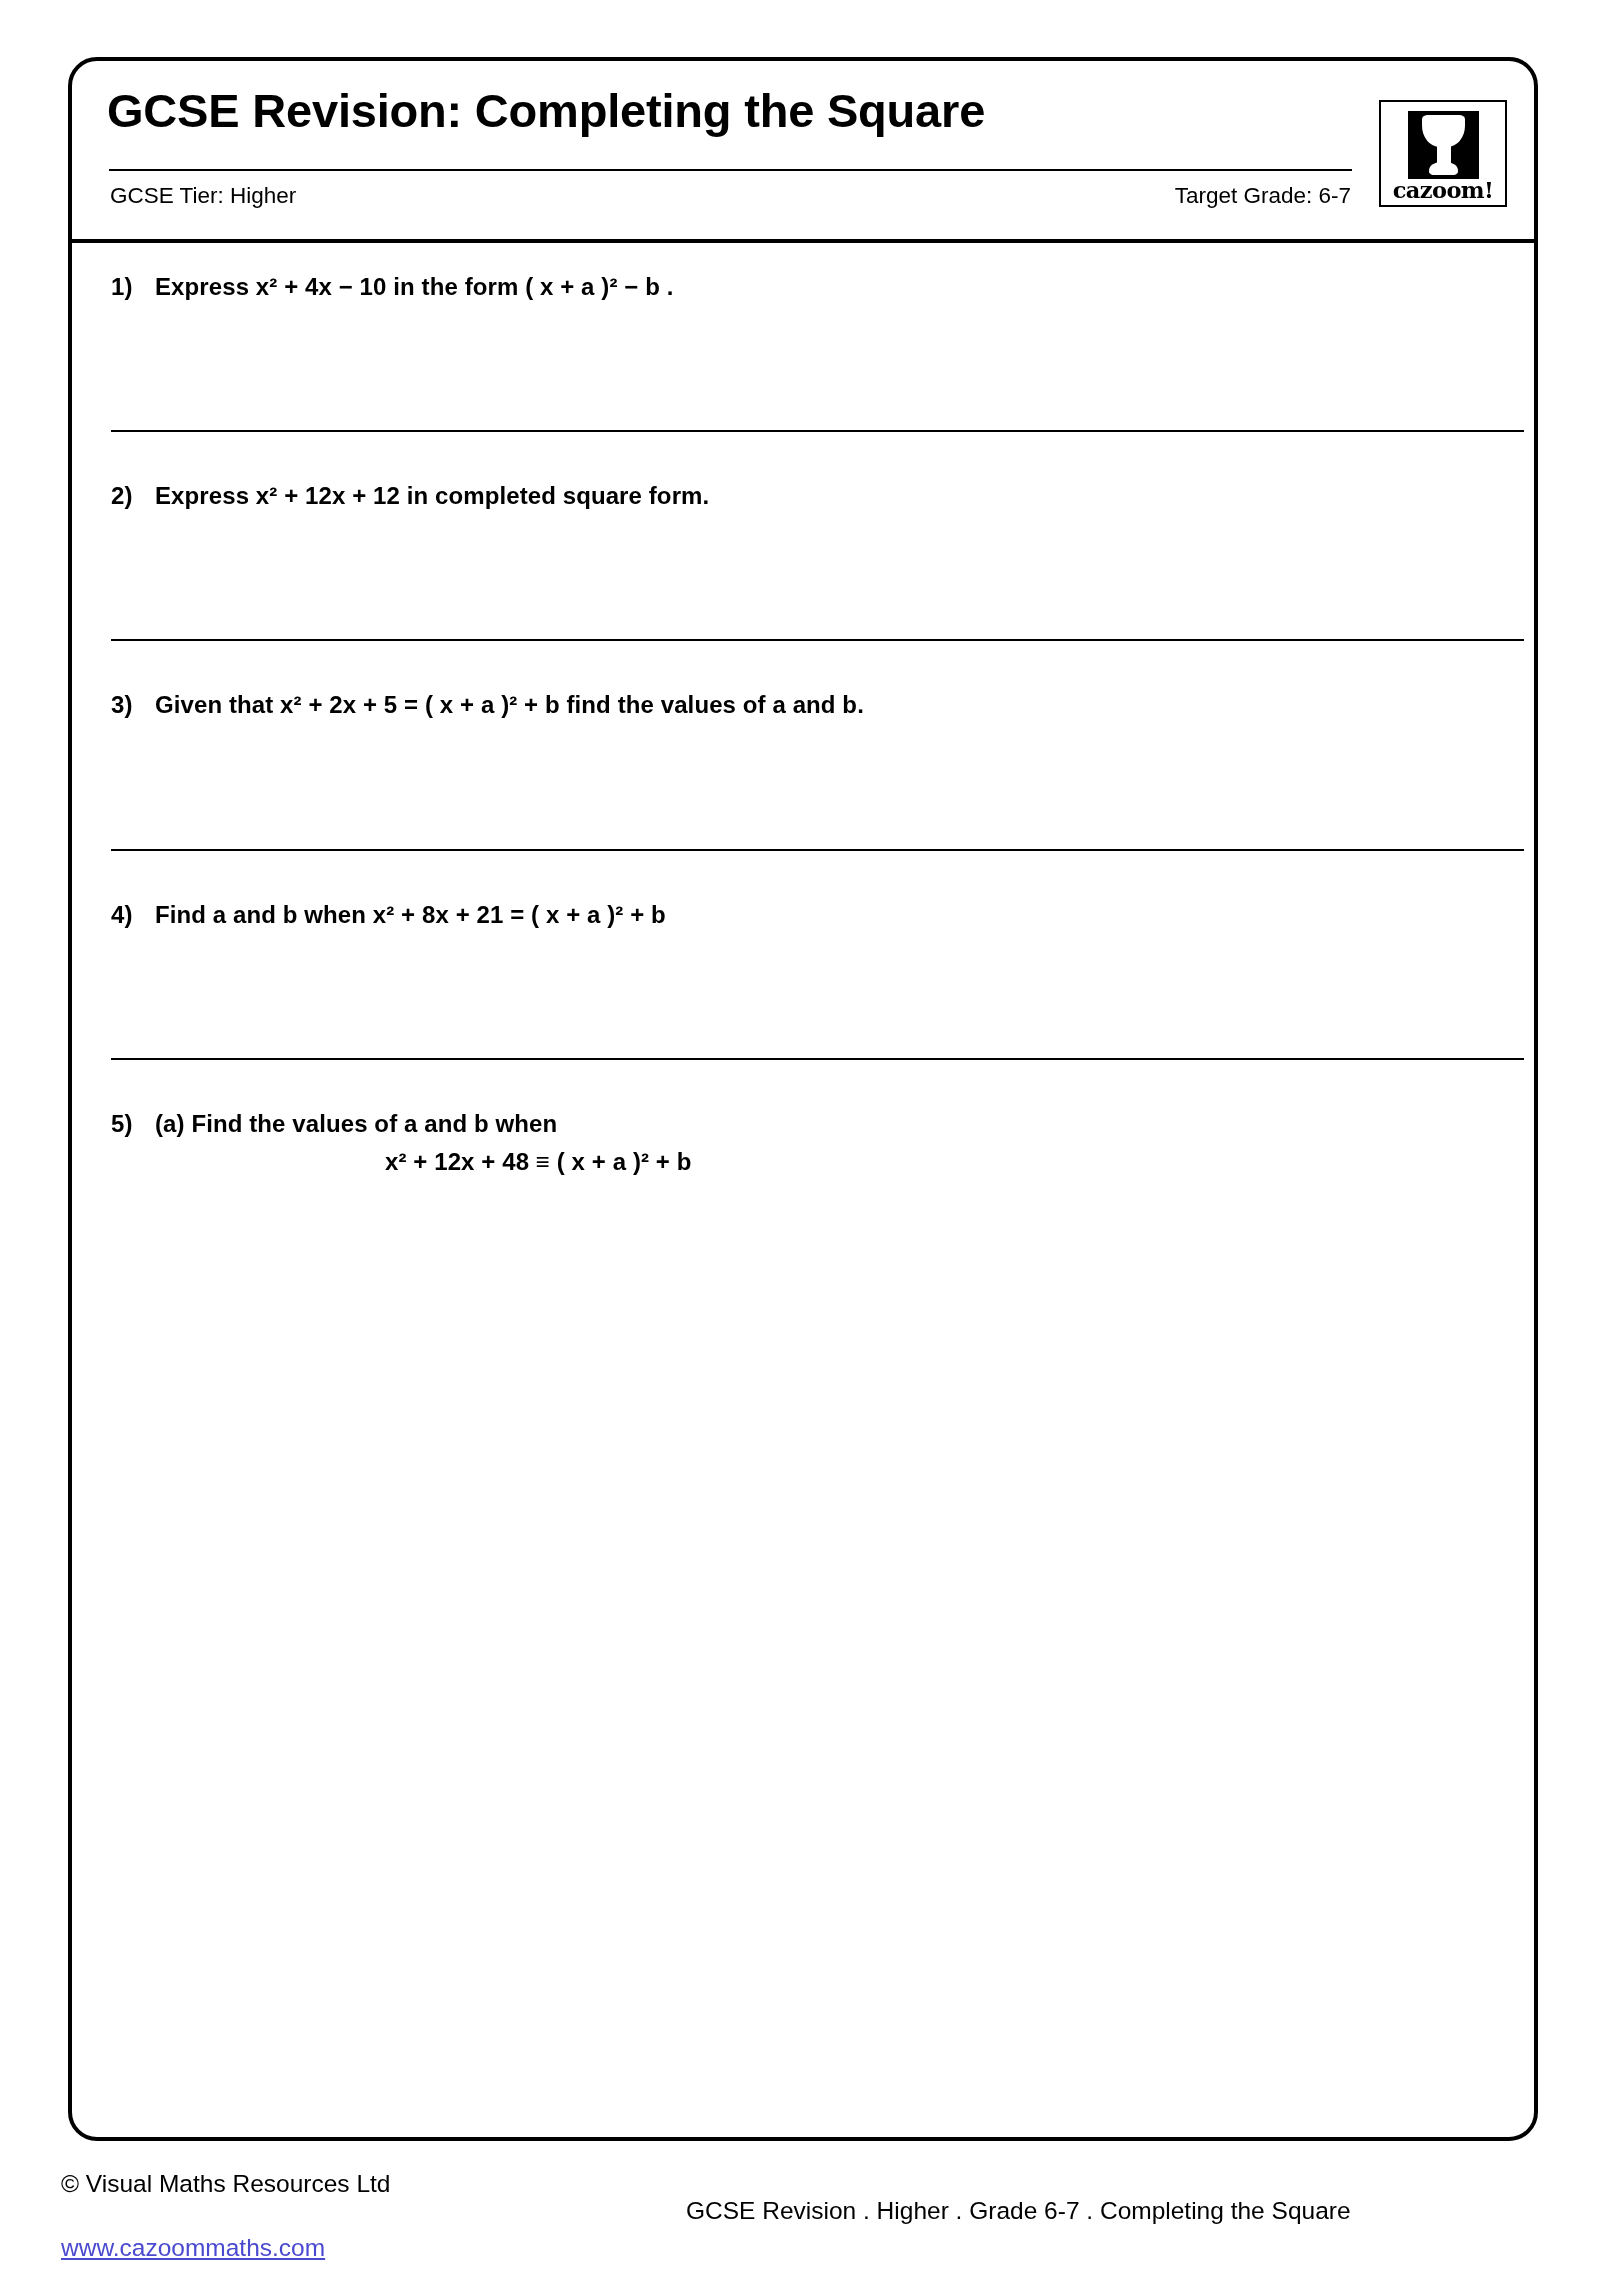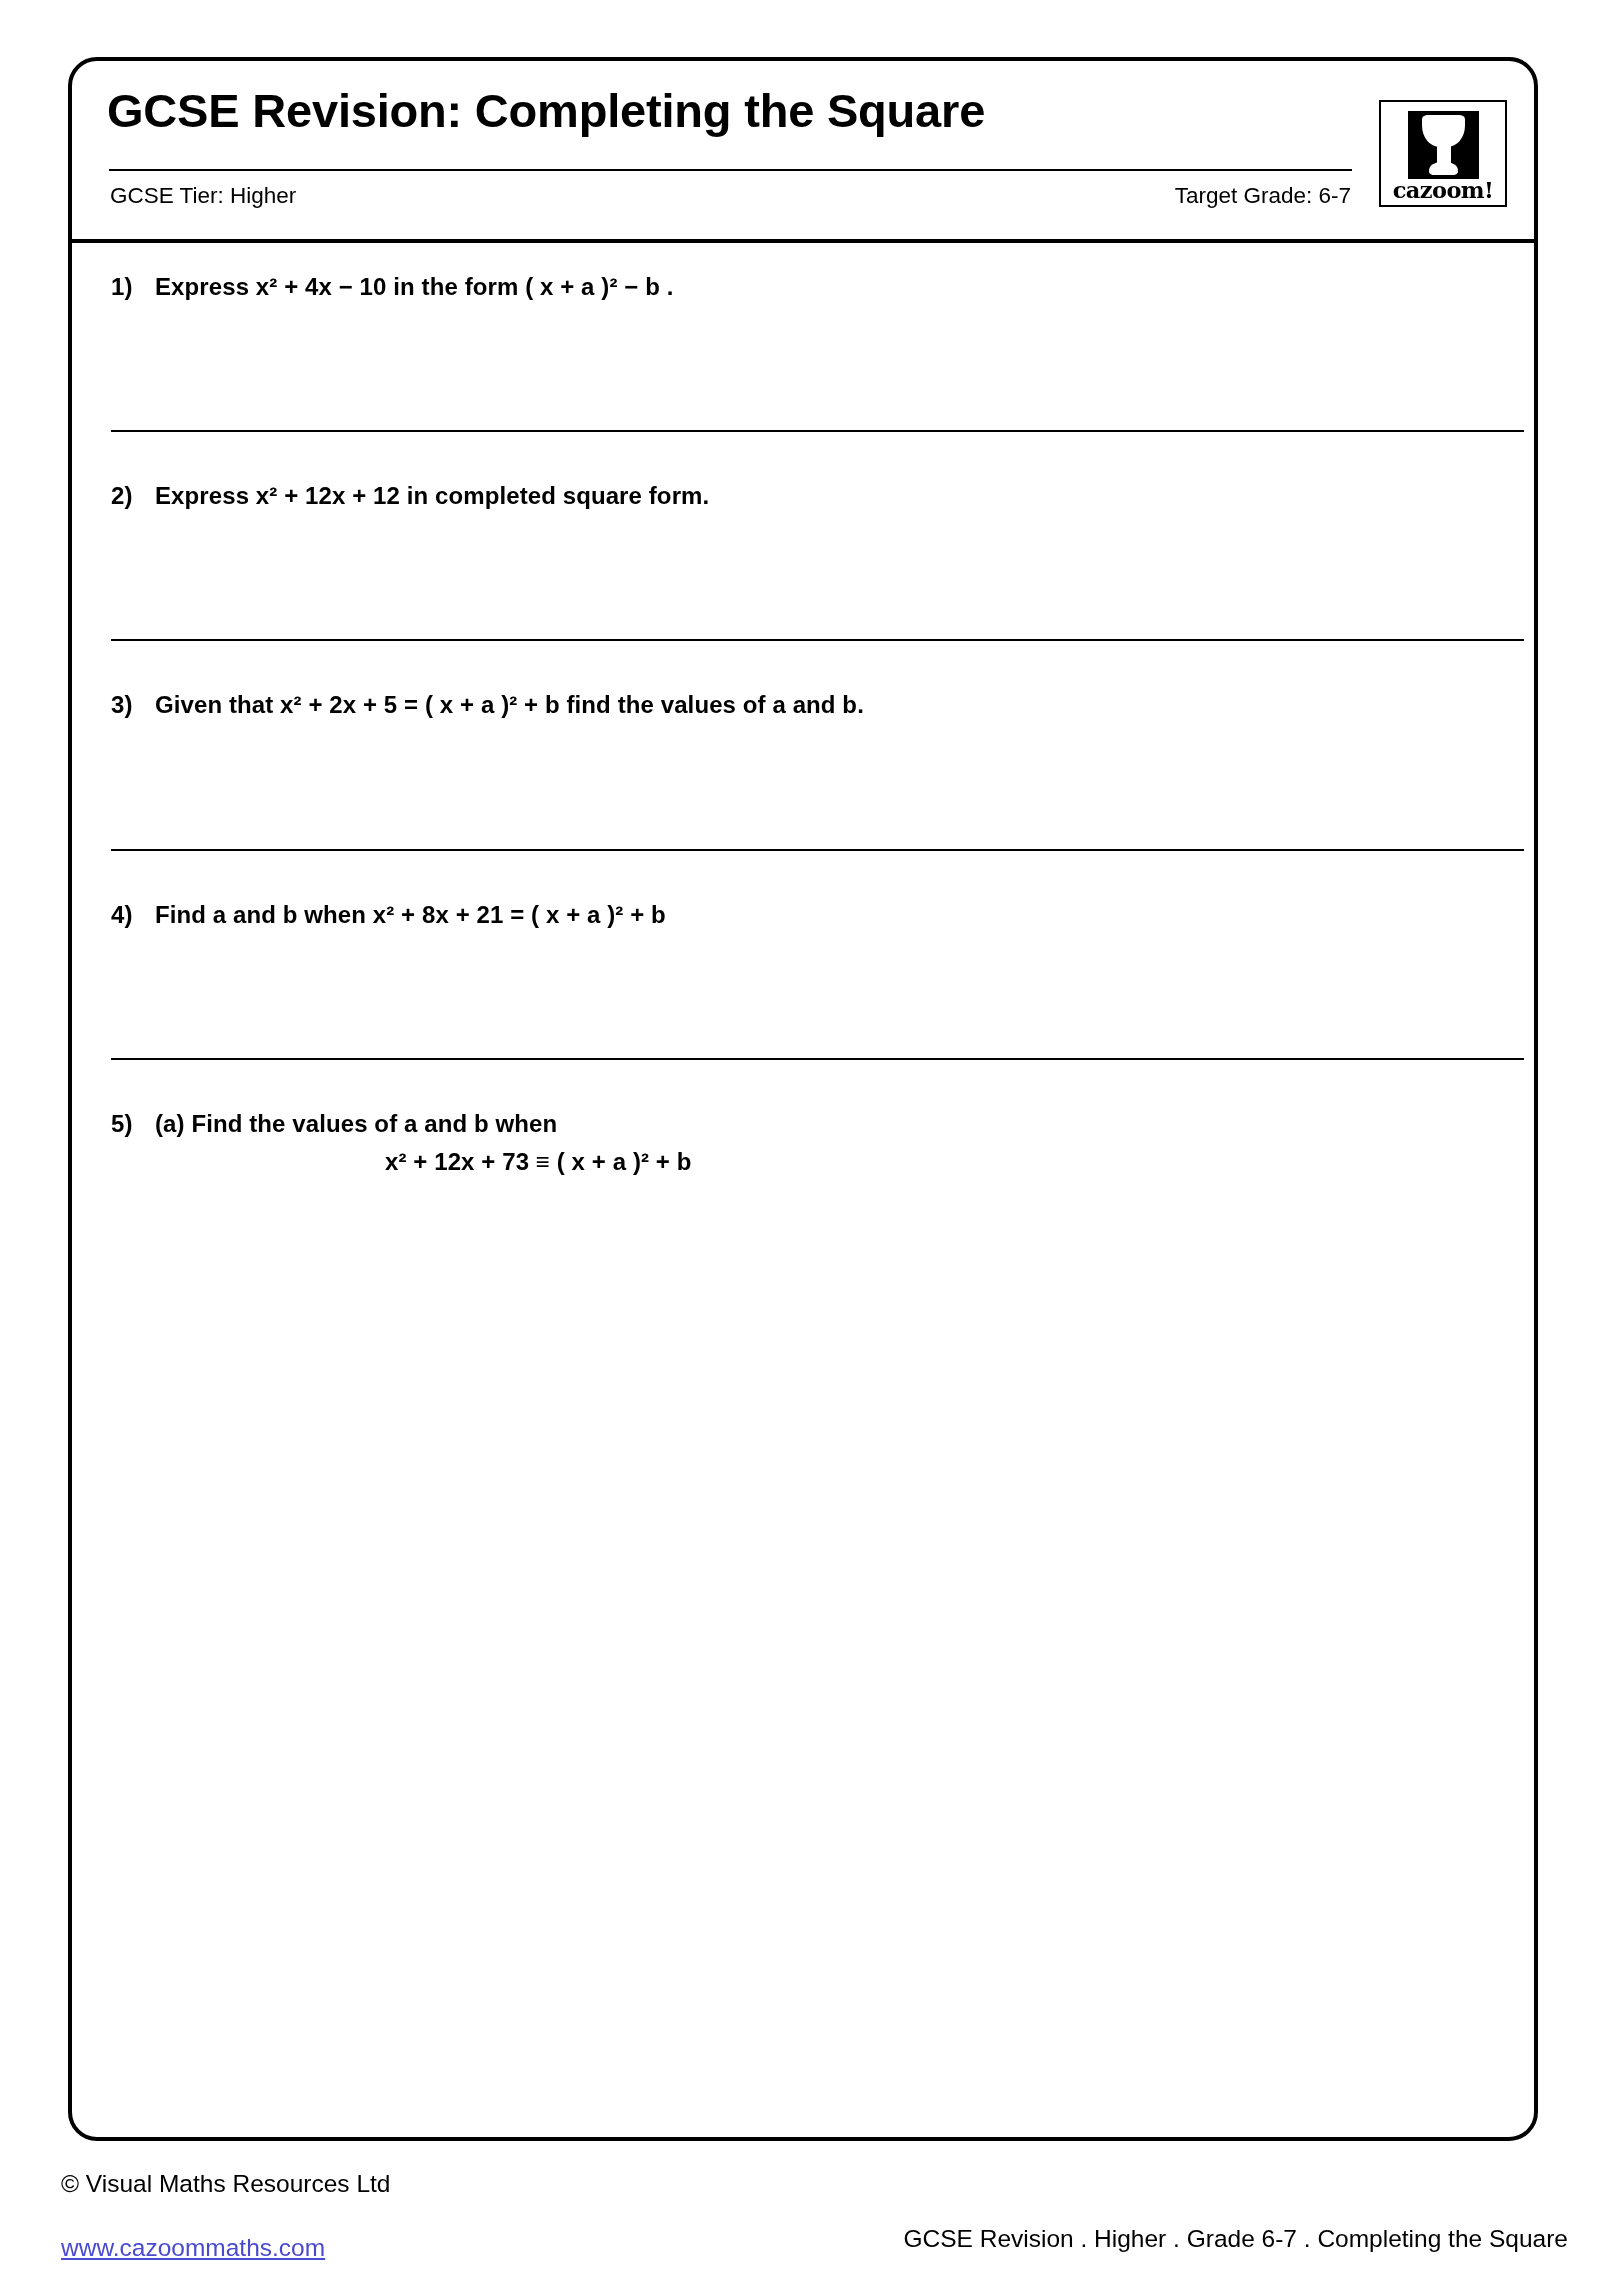--- a/index.html
+++ b/index.html
@@ -232,23 +232,22 @@
     color: #4a4ad0;
     text-decoration: underline;
     line-height: 1.28;
     white-space: nowrap;
     display: inline-block;
     margin-top: 33px;
   }
   .footer-right {
     position: absolute;
     left: 686px;
-    top: 63px;
+    top: 35px;
     width: 882px;
-    text-align: right;
     font-size: 24.5px;
     color: #000;
     white-space: nowrap;
   }
 </style>
 </head>
 <body>
 
 <div class="worksheet-frame">
 
@@ -289,21 +288,21 @@
       <div class="q-text"><span class="q-number">3)</span><span>Given that x² + 2x + 5 = ( x + a )² + b find the values of a and b.</span></div>
     </div>
     <div class="q-rule" style="top:605px;"></div>
 
     <div class="question" style="top:654px;">
       <div class="q-text"><span class="q-number">4)</span><span>Find a and b when x² + 8x + 21 = ( x + a )² + b</span></div>
     </div>
     <div class="q-rule" style="top:814px;"></div>
 
     <div class="question" style="top:863px;">
-      <div class="q-text"><span class="q-number">5)</span><span>(a) Find the values of a and b when</span><span class="q-centered">x² + 12x + 73 ≡ ( x + a )² + b</span></div>
+      <div class="q-text"><span class="q-number">5)</span><span>(a) Find the values of a and b when</span><span class="q-centered">x² + 12x + 48 ≡ ( x + a )² + b</span></div>
     </div>
 
   </div>
 </div>
 
 <div class="footer">
   <div class="footer-left">
     <div class="copyright">© Visual Maths Resources Ltd</div>
     <a class="site-url" href="#">www.cazoommaths.com</a>
   </div>

